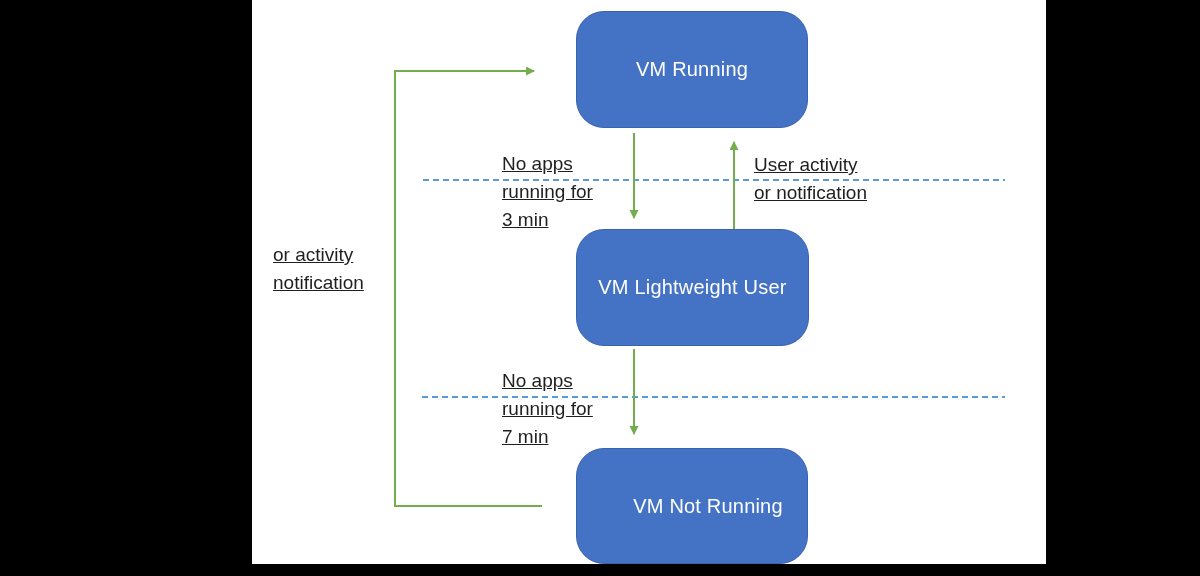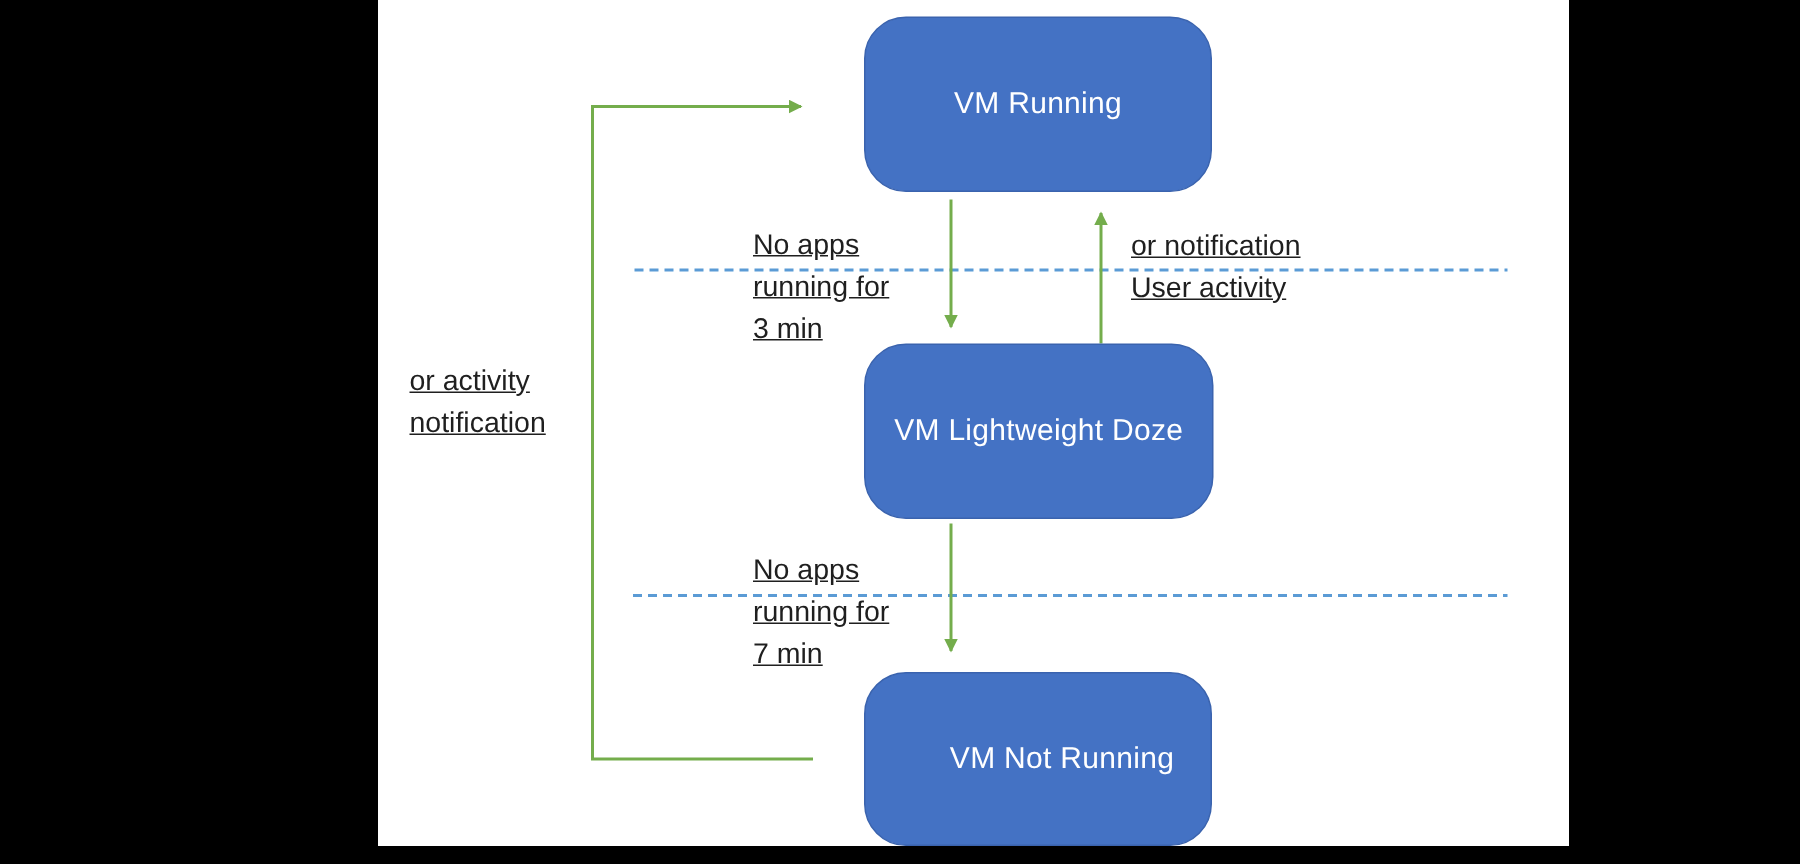--- a/index.html
+++ b/index.html
@@ -79,36 +79,36 @@
     <line x1="382" y1="349" x2="382" y2="434" stroke="#74ad4c" stroke-width="2" marker-end="url(#gh)"></line>
 
     <polyline points="290,506 143,506 143,71 282,71" fill="none" stroke="#74ad4c" stroke-width="2" marker-end="url(#gh)"></polyline>
   </svg>
 
   <div class="node node-running">
     <span>VM Running</span>
   </div>
 
   <div class="node node-doze">
-    <span>VM Lightweight Doze</span>
+    <span>VM Lightweight User</span>
   </div>
 
   <div class="node node-off">
     <span>VM Not Running</span>
   </div>
 
   <div class="edge-label label-3min">
     <span>No apps</span>
     <span>running for</span>
     <span>3 min</span>
   </div>
 
   <div class="edge-label label-wake">
+    <span>User activity</span>
     <span>or notification</span>
-    <span>User activity</span>
   </div>
 
   <div class="edge-label label-7min">
     <span>No apps</span>
     <span>running for</span>
     <span>7 min</span>
   </div>
 
   <div class="edge-label label-launch">
     <span>or activity</span>

